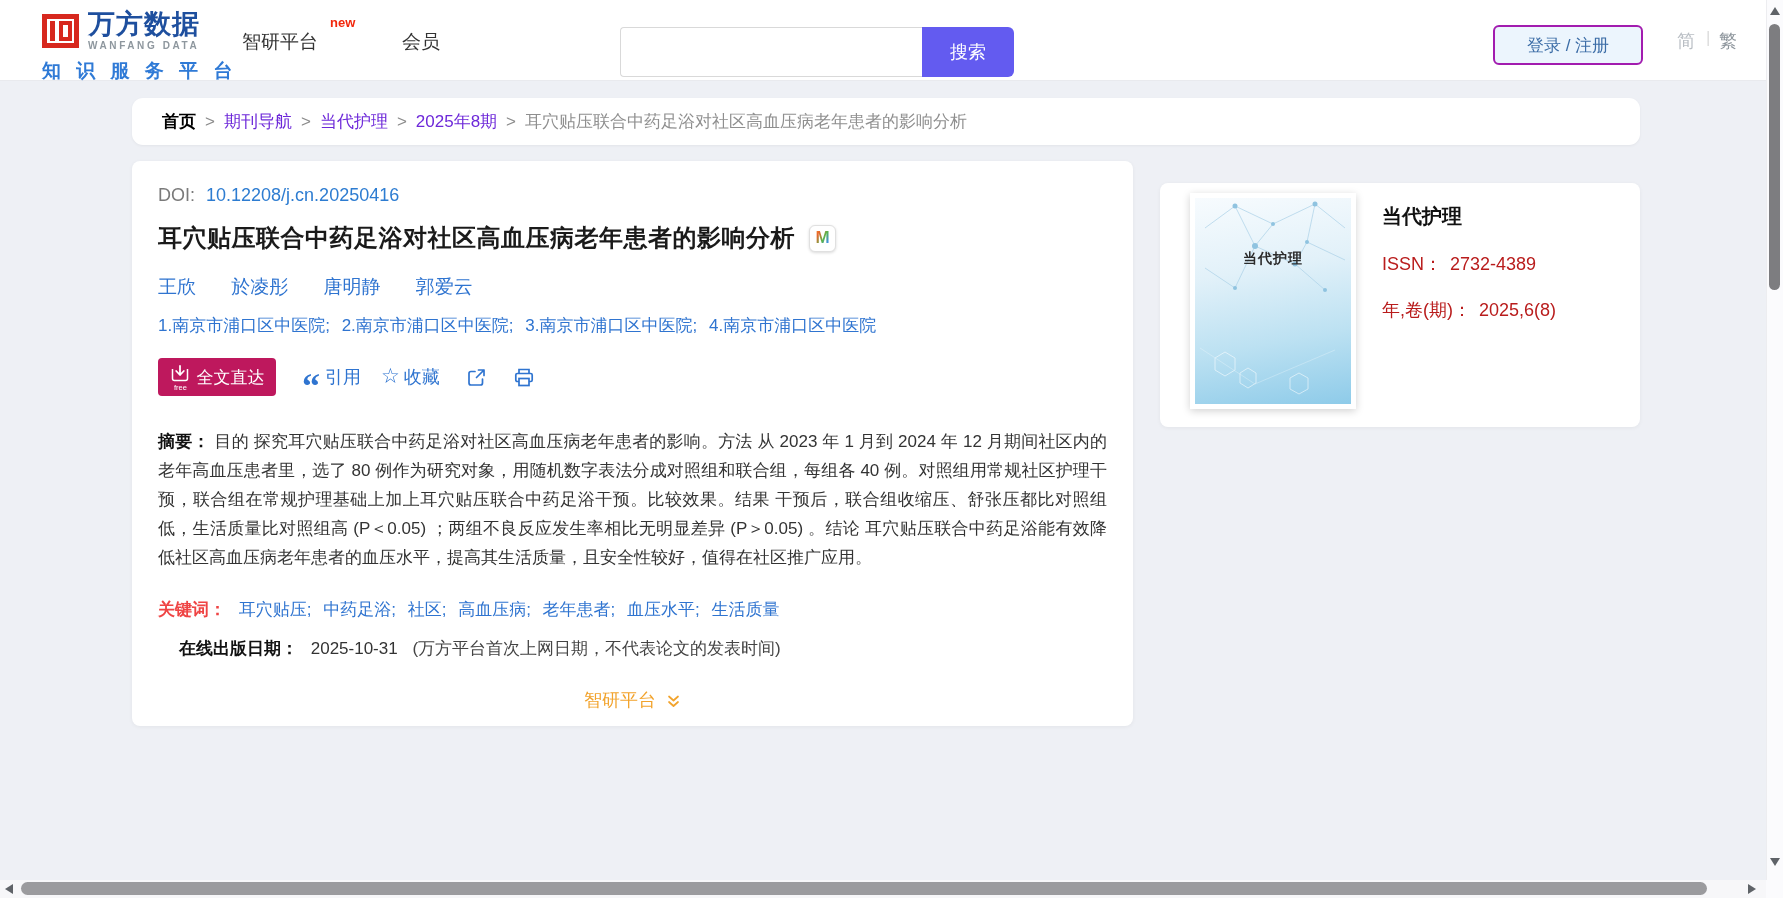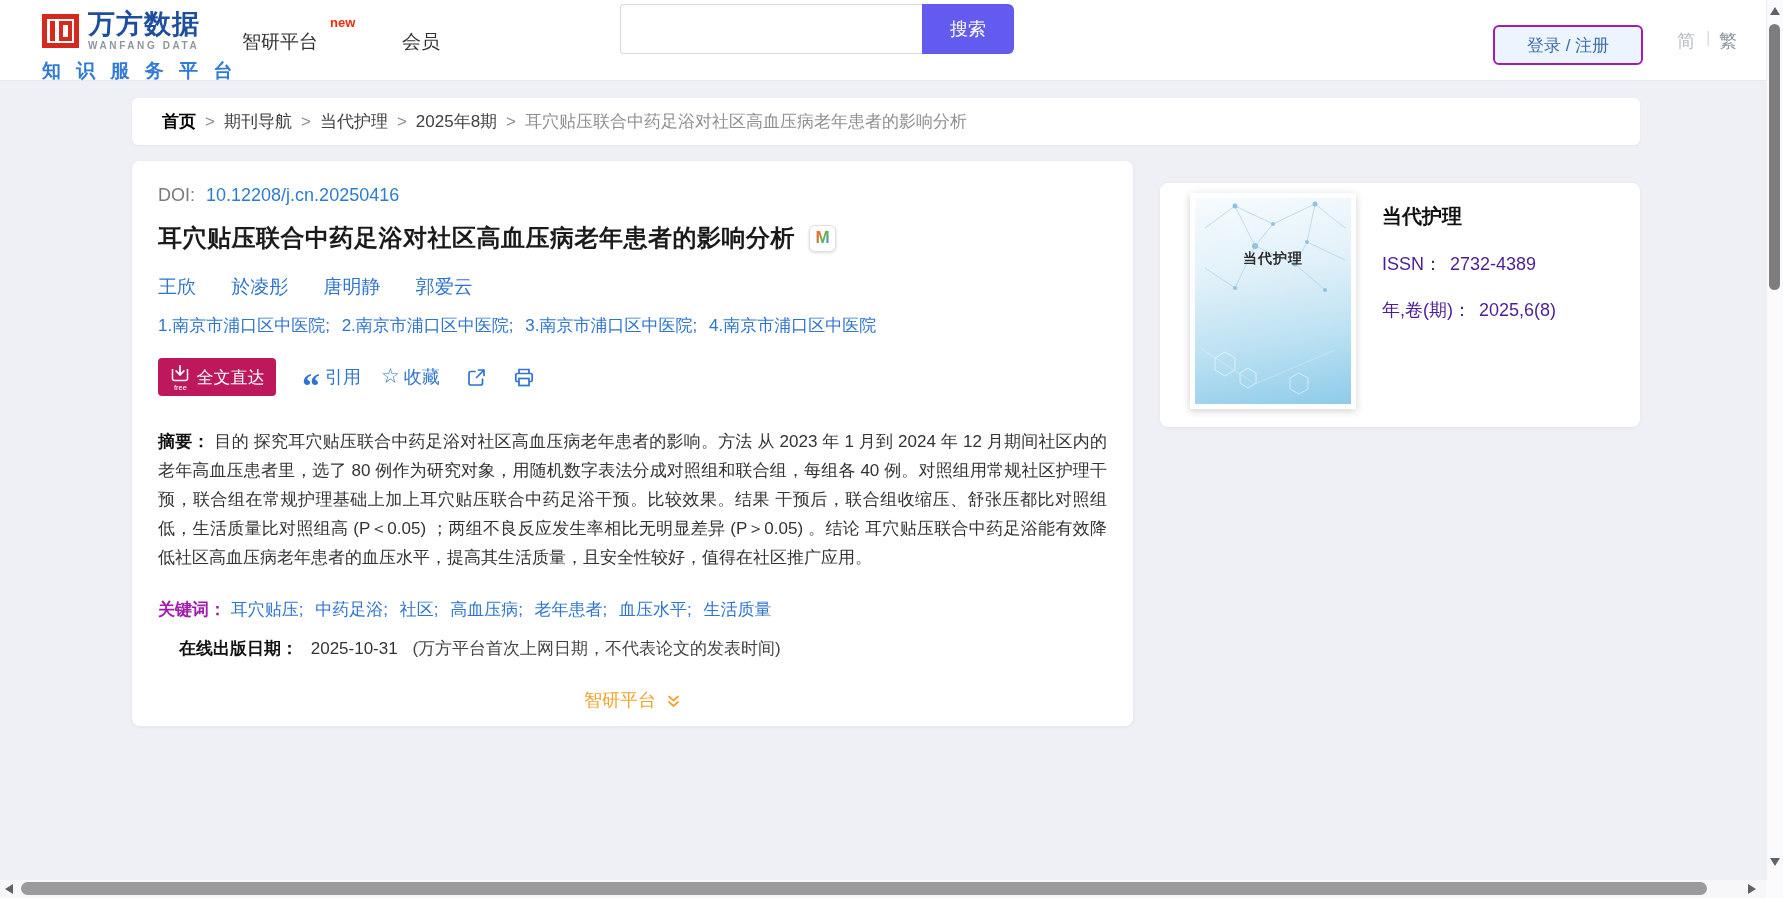--- a/index.html
+++ b/index.html
@@ -11,38 +11,38 @@
   .logo-top{display:flex;align-items:center;gap:9px;}
   .logo-mark{position:relative;width:37px;height:34px;background:#fff;border:5px solid #d7281e;box-sizing:border-box;}
   .logo-mark i{position:absolute;display:block;}
   .lm-bar{left:3px;top:2px;bottom:2px;width:5px;background:#d7281e;}
   .lm-box{left:12px;right:2px;top:2px;bottom:2px;border:4px solid #d7281e;box-sizing:border-box;}
   .logo-cn{font-size:27px;font-weight:bold;color:#1e4f9e;letter-spacing:1px;line-height:27px;}
   .logo-en{font-size:10px;font-weight:bold;color:#8e979e;letter-spacing:2.6px;margin-top:2px;}
   .logo-tagline{margin-top:7px;font-size:19px;font-weight:600;color:#2f7ad6;letter-spacing:5px;}
   .nav-item{position:absolute;top:29px;font-size:19px;color:#333;cursor:pointer;}
   .nav-new{position:absolute;left:330px;top:15px;font-size:13px;font-weight:bold;color:#f2270c;}
-  .search-box{position:absolute;left:620px;top:4px;width:394px;height:34px;display:flex;}
+  .search-box{position:absolute;left:620px;top:27px;width:394px;height:34px;display:flex;}
   .search-input{width:302px;height:50px;box-sizing:border-box;border:1px solid #d9d9d9;border-right:none;
                 border-radius:4px 0 0 4px;padding:0 14px;font-size:16px;outline:none;color:#333;
                 font-family:"Liberation Sans","DejaVu Sans",sans-serif;}
   .search-btn{width:92px;height:50px;border:none;background:#635bf0;color:#fff;font-size:18px;
               border-radius:0 6px 6px 0;cursor:pointer;font-family:"Liberation Sans","DejaVu Sans",sans-serif;}
   .login-btn{position:absolute;left:1493px;top:25px;width:150px;height:40px;box-sizing:border-box;
              background:#ecf5fd;border:2px solid #a21caf;border-radius:6px;color:#3b6ca6;font-size:17px;
              line-height:38px;text-align:center;cursor:pointer;}
   .lang{position:absolute;top:29px;font-size:18px;cursor:pointer;}
   .lang-s{left:1677px;color:#b9bec4;}
   .lang-sep{position:absolute;left:1706px;top:28px;color:#dcdcdc;font-size:17px;}
   .lang-t{left:1719px;color:#8d959c;}
   
   .breadcrumb{position:absolute;left:132px;top:98px;width:1508px;height:47px;box-sizing:border-box;background:#fff;
-              border-radius:6px;box-shadow:0 1px 3px rgba(0,0,0,.05);display:flex;align-items:center;
+              border-radius:11px;box-shadow:0 1px 3px rgba(0,0,0,.05);display:flex;align-items:center;
               padding:0 30px;font-size:17px;white-space:nowrap;overflow:hidden;}
-  .bc-item{color:#404040;cursor:pointer;}
+  .bc-item{color:#6d28d9;cursor:pointer;}
   .bc-first{font-weight:bold;color:#000;}
   .bc-sep{color:#8b8b8b;margin:0 9px;}
   .bc-current{color:#8f8f8f;cursor:default;}
   
   .main-card{position:absolute;left:132px;top:161px;width:1001px;height:565px;box-sizing:border-box;background:#fff;
              border-radius:8px;box-shadow:0 1px 4px rgba(0,0,0,.05);padding:24px 26px;}
   .doi-row{font-size:18px;color:#7a7a7a;}
   .doi-link{color:#2d7cd1;cursor:pointer;margin-left:6px;}
   .title-row{margin-top:16px;display:flex;align-items:center;gap:14px;}
   .art-title{font-size:24px;font-weight:bold;color:#1a1a1a;letter-spacing:0.5px;}
@@ -64,41 +64,41 @@
   .act-group{display:flex;align-items:center;color:#2f74d0;font-size:18px;cursor:pointer;}
   .g-cite{margin-left:26px;}
   .g-fav{margin-left:20px;}
   .act-icon{margin-left:26px;cursor:pointer;display:flex;align-items:center;}
   .quote-glyph{font-family:"Liberation Serif","DejaVu Serif",serif;font-size:36px;font-weight:bold;
                line-height:10px;display:inline-block;transform:translateY(9px);margin-right:5px;}
   .star-glyph{font-size:21px;margin-right:4px;transform:translateY(-1px);}
   .abstract{margin-top:30px;font-size:17px;line-height:29px;color:#333;text-align:justify;}
   .ab-label{font-weight:bold;color:#111;}
   .keywords{margin-top:26px;font-size:17px;}
-  .kw-label{font-weight:bold;color:#a21caf;}
+  .kw-label{font-weight:bold;color:#ef4444;margin-right:8px;}
   .kw{color:#2f74d0;cursor:pointer;}
   .kw-sep{color:#2f74d0;margin-right:7px;}
   .pubdate{margin-top:16px;font-size:17px;color:#333;}
   .pd-label{font-weight:bold;color:#111;margin-right:8px;margin-left:21px;}
   .pd-note{color:#444;margin-left:10px;}
   .english-link{margin-top:28px;text-align:center;color:#f2a32c;font-size:18px;cursor:pointer;}
   .english-link svg{vertical-align:-3px;margin-left:5px;}
   
   .journal-card{position:absolute;left:1160px;top:183px;width:480px;height:244px;background:#fff;border-radius:8px;
                 box-shadow:0 1px 4px rgba(0,0,0,.05);}
   .cover{position:absolute;left:30px;top:10px;width:156px;height:206px;background:#fff;padding:5px;
          box-shadow:0 2px 8px rgba(0,0,0,.18);cursor:pointer;}
   .cover-img{position:relative;width:156px;height:206px;overflow:hidden;
              background:linear-gradient(170deg,#f7fbfe 0%,#e2f1f9 35%,#bce1f2 68%,#8ecbe9 100%);}
   .cover-img svg{position:absolute;left:0;top:0;}
   .cover-title{position:absolute;top:52px;left:0;width:100%;text-align:center;font-size:14px;font-weight:bold;
                color:#2b2b2b;letter-spacing:1px;}
   .j-info{position:absolute;left:222px;top:20px;}
   .j-name{font-size:20px;font-weight:bold;color:#111;}
-  .j-row{margin-top:22px;font-size:18px;color:#4c1d95;}
+  .j-row{margin-top:22px;font-size:18px;color:#b91c1c;}
   .j-row .val{margin-left:8px;}
   
   .v-scroll{position:absolute;right:0;top:0;width:17px;height:880px;background:#fbfbfd;border-left:1px solid #ededf0;box-sizing:border-box;}
   .v-thumb{position:absolute;left:2px;top:24px;width:11px;height:266px;background:#7d7d80;border-radius:6px;}
   .h-scroll{position:absolute;left:0;bottom:0;width:1766px;height:18px;background:#f7f7f9;}
   .h-thumb{position:absolute;left:21px;top:2px;width:1686px;height:13px;background:#9b9b9e;border-radius:7px;}
   .corner{position:absolute;right:0;bottom:0;width:17px;height:18px;background:#fbfbfd;}
   .tri{width:0;height:0;position:absolute;}
   .tri-up{left:3px;top:7px;border-left:5.5px solid transparent;border-right:5.5px solid transparent;border-bottom:8px solid #5f6368;}
   .tri-down{left:3px;top:858px;border-left:5.5px solid transparent;border-right:5.5px solid transparent;border-top:8px solid #5f6368;}

